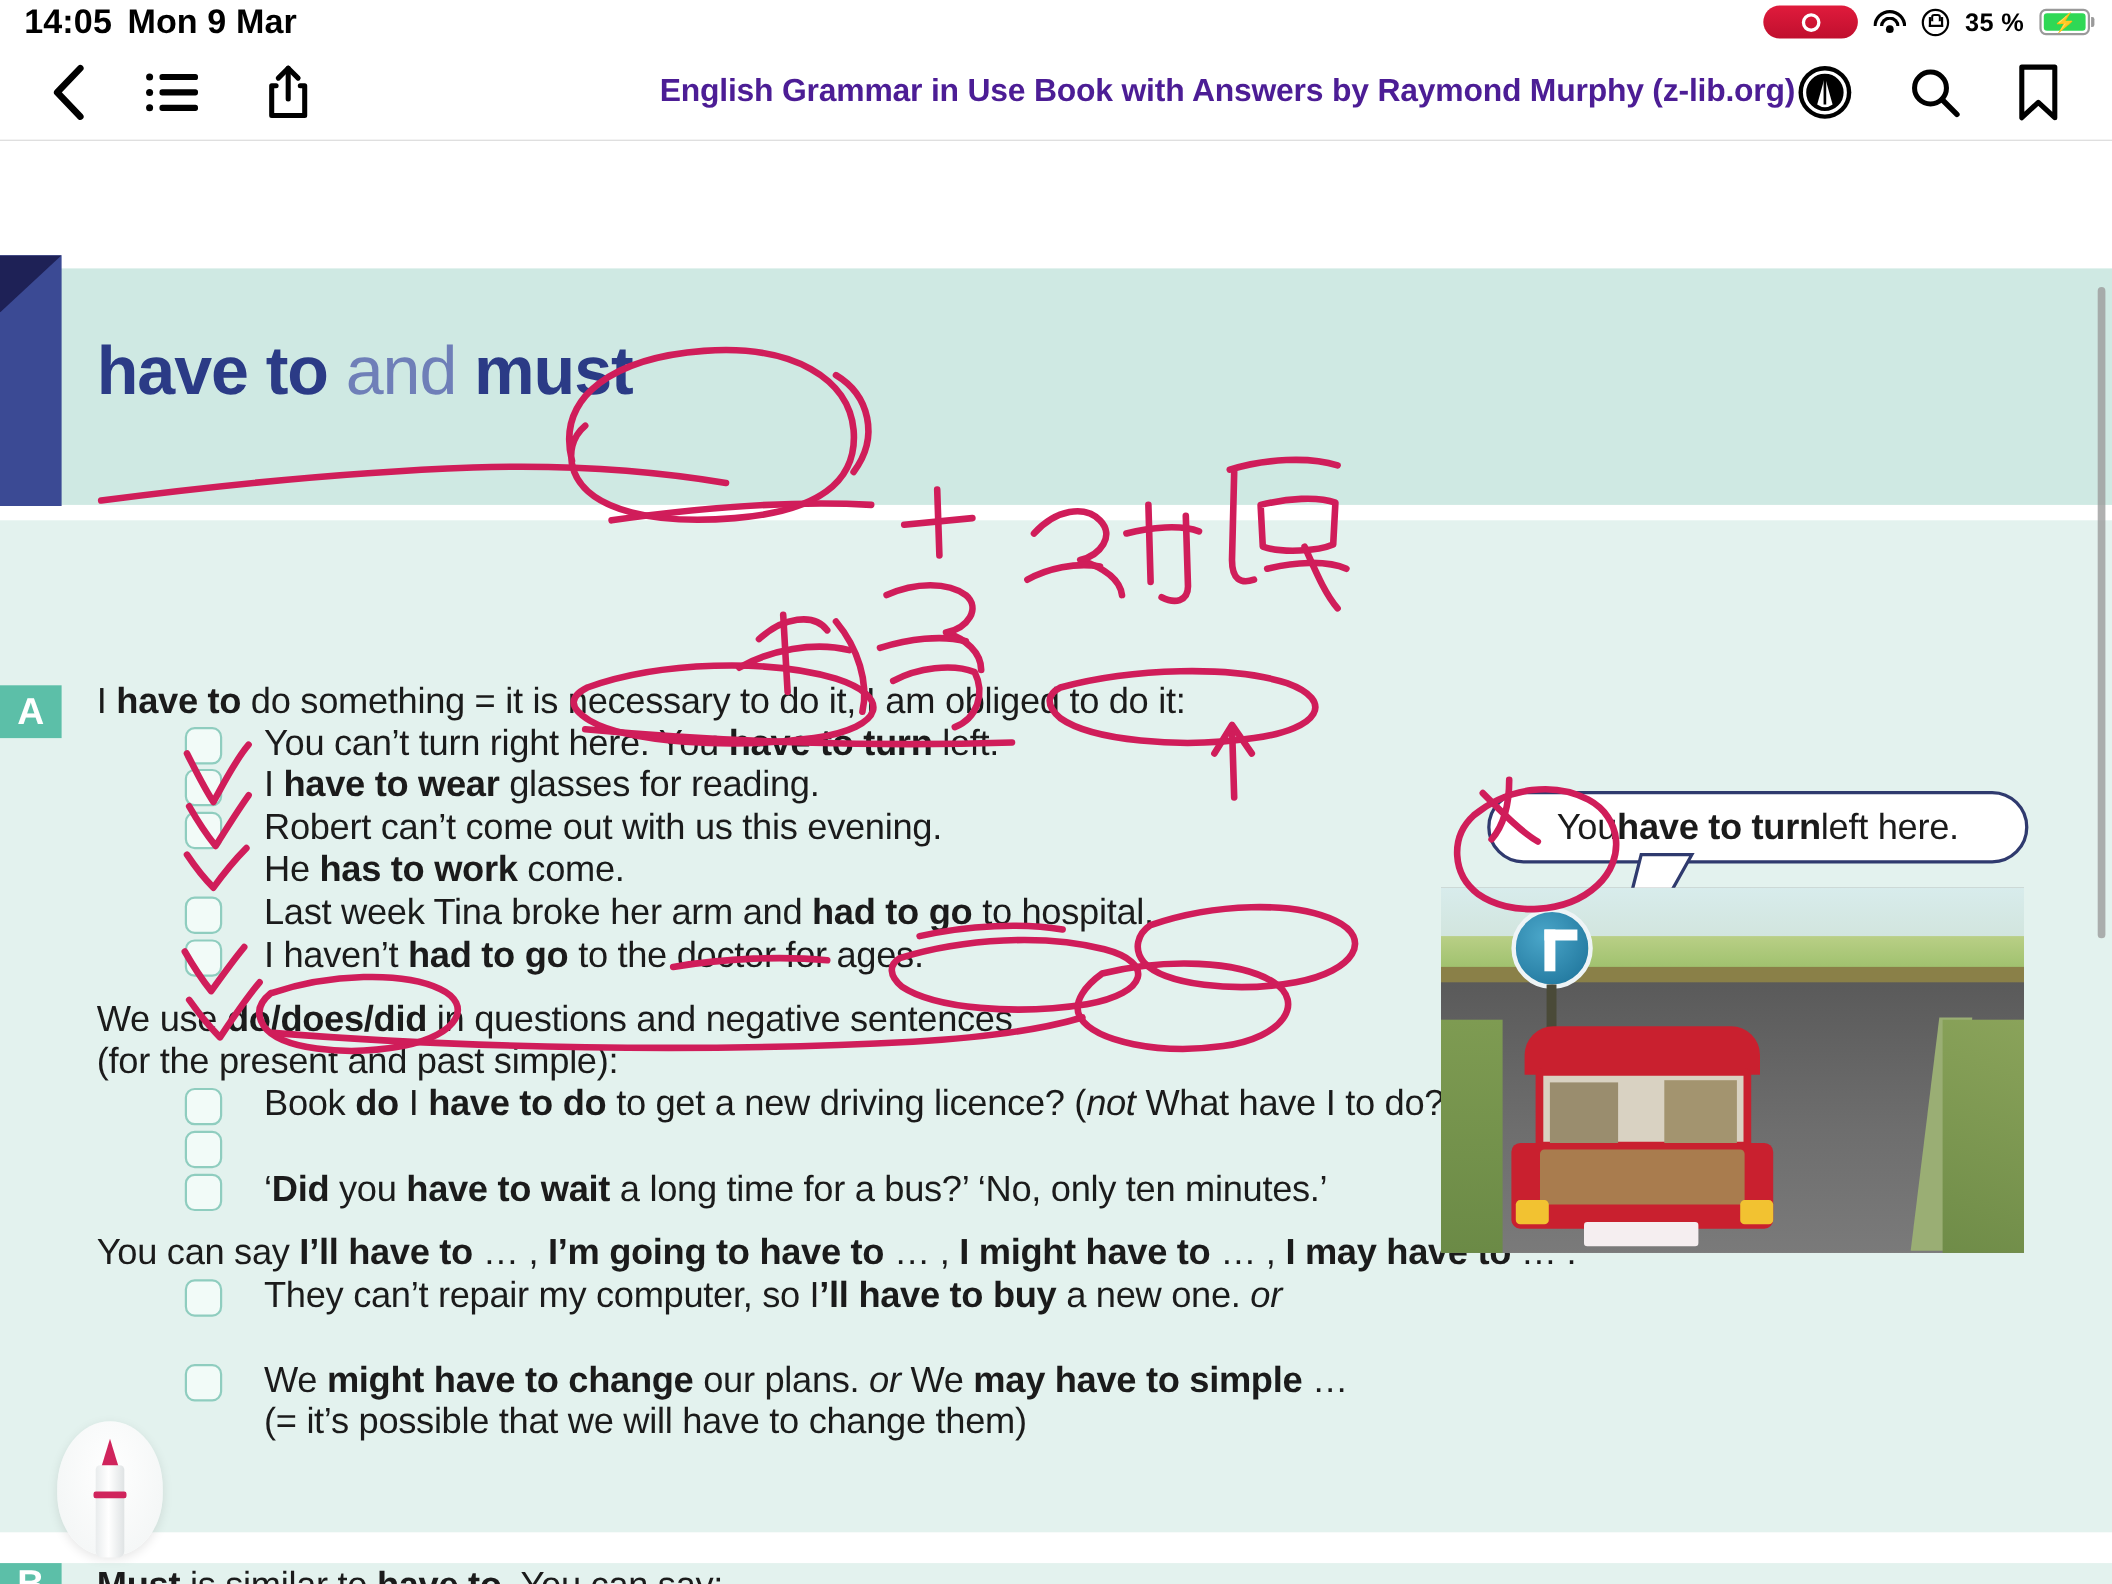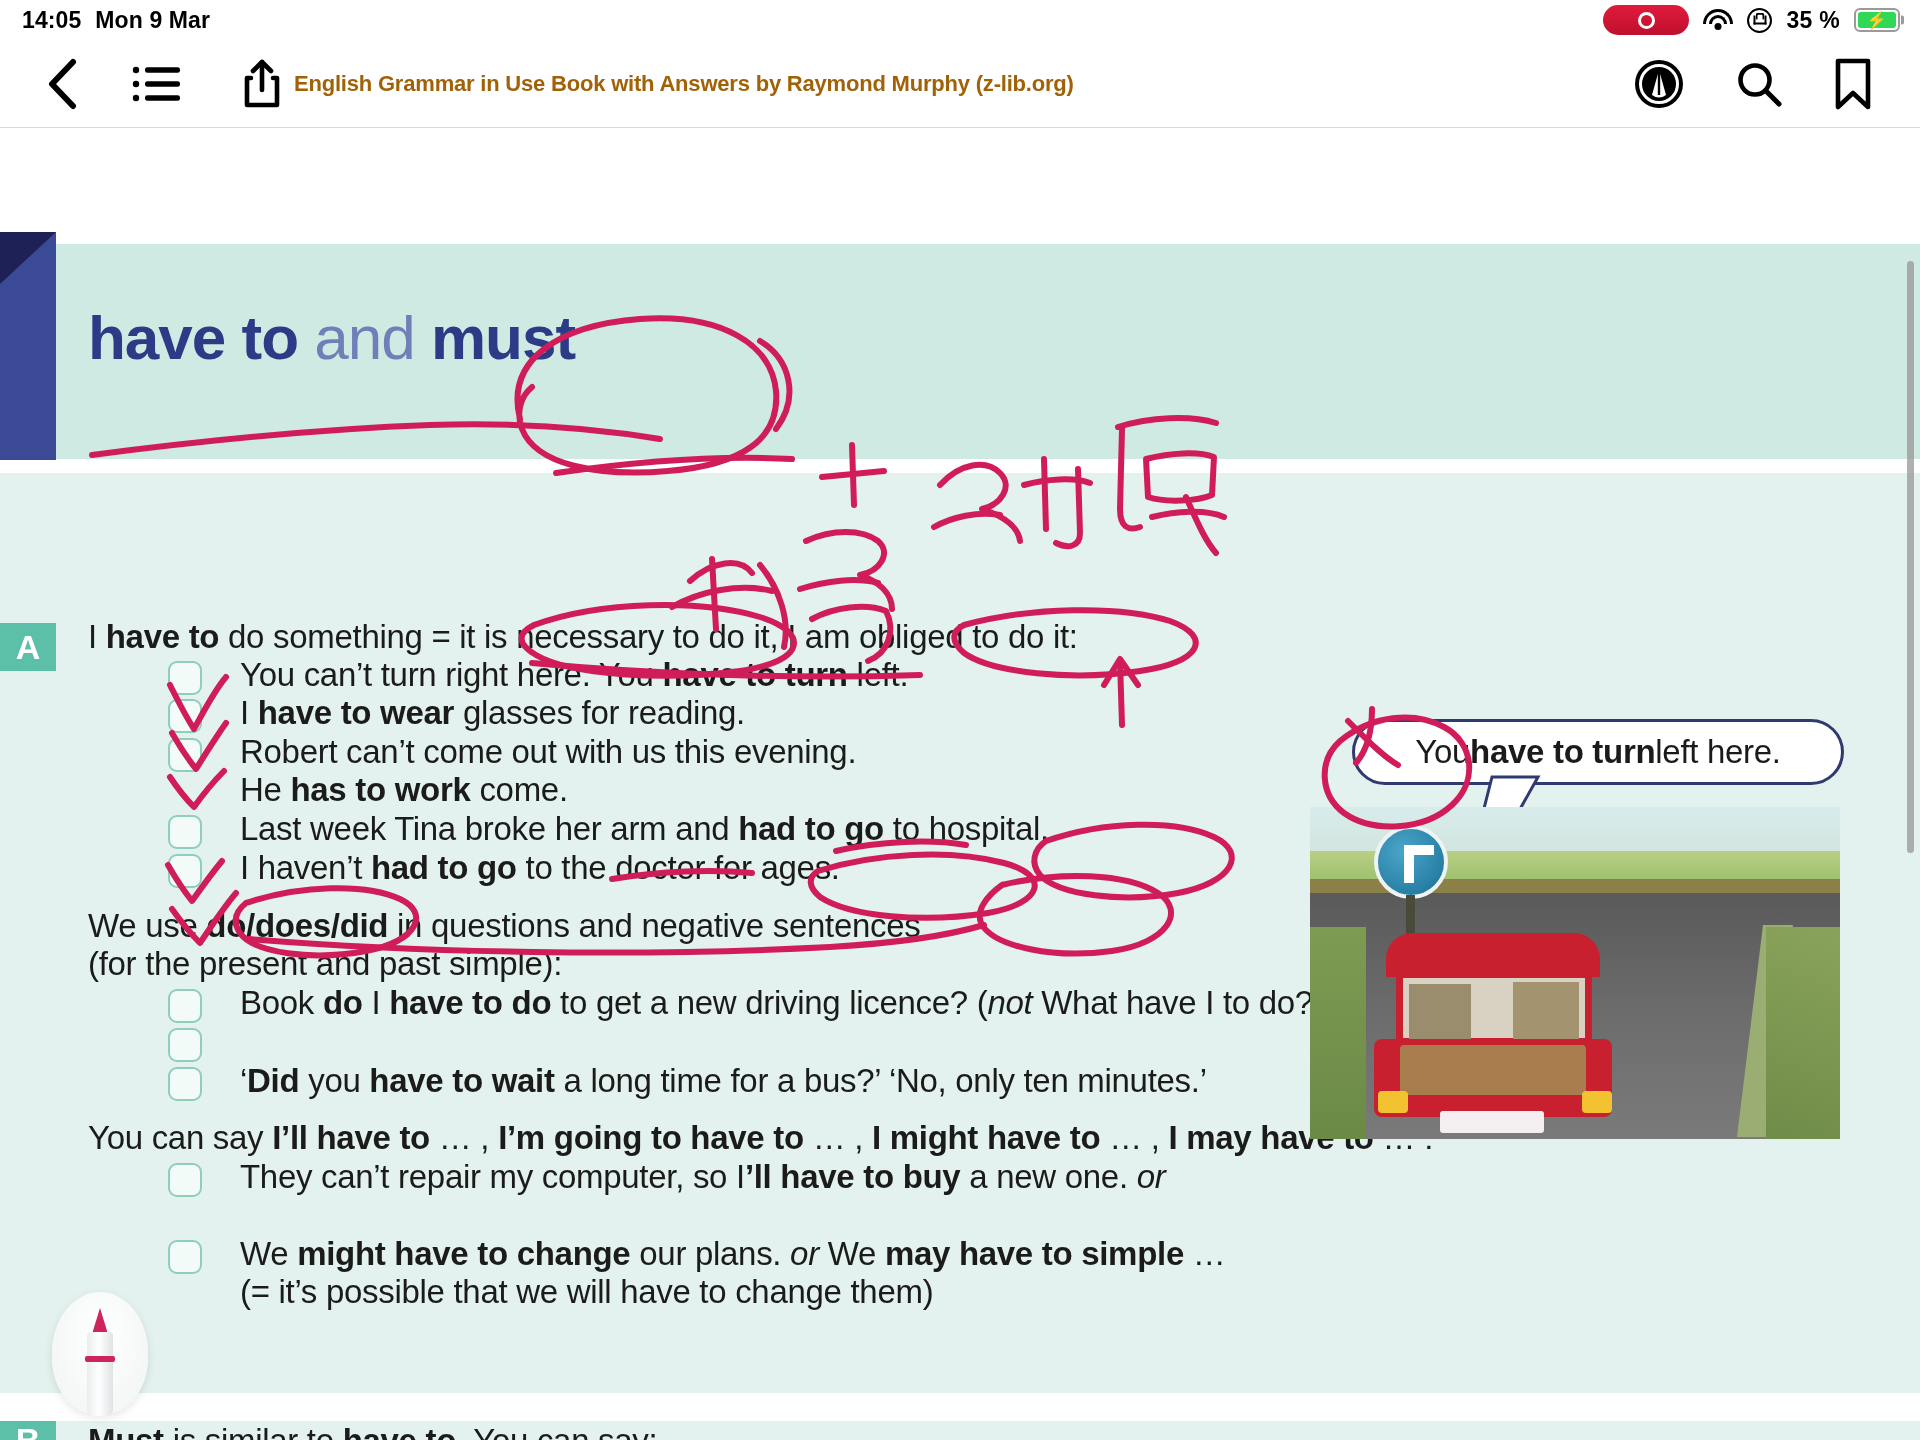--- a/index.html
+++ b/index.html
@@ -9,21 +9,21 @@
     background:#ffffff;
     position:relative;
   }
 
   
   .statusbar{
     position:absolute; left:0; top:0; width:1920px; height:40px;
     display:flex; align-items:center; background:#ffffff;
   }
   .sb-left{ display:flex; align-items:center; gap:14px; padding-left:22px;
-    font-size:23px; font-weight:700; color:#000; letter-spacing:.1px; }
+    font-size:31px; font-weight:700; color:#000; letter-spacing:.1px; }
   .sb-right{ margin-left:auto; display:flex; align-items:center; gap:14px; padding-right:20px; }
   .rec-pill{ width:86px; height:30px; border-radius:16px;
     background:linear-gradient(180deg,#e01b3c,#c00f2e);
     display:flex; align-items:center; justify-content:center; }
   .rec-pill i{ display:block; width:17px; height:17px; border-radius:50%;
     border:3.5px solid #ffffff; }
   .wifi{ width:30px; height:23px; position:relative; }
   .wifi b{ position:absolute; left:50%; transform:translateX(-50%);
     border:3px solid #000; border-bottom:none; border-radius:50% 50% 0 0 / 100% 100% 0 0;
     background:transparent; }
@@ -53,21 +53,21 @@
   .toolbar{
     position:absolute; left:0; top:40px; width:1920px; height:88px;
     background:#ffffff; border-bottom:1px solid #d8d8d8;
     display:flex; align-items:center;
   }
   .tb-ic{ display:flex; align-items:center; justify-content:center; cursor:pointer; }
   .tb-back{ width:64px; margin-left:30px; }
   .tb-toc { width:64px; margin-left:30px; }
   .tb-share{ width:64px; margin-left:42px; }
   .tb-title{
-    flex:1; text-align:left; font-size:22px; font-weight:700; color:#a16207;
+    flex:1; text-align:right; font-size:29px; font-weight:700; color:#4c1d95;
     letter-spacing:-.2px; white-space:nowrap; overflow:hidden;
   }
   .tb-right{ display:flex; align-items:center; gap:48px; margin-right:46px; }
 
   
   .page{
     position:absolute; left:0; top:129px; width:1920px; height:1311px;
     background:#ffffff; overflow:hidden;
   }
   .pg-gapTop{ height:115px; background:#ffffff; }

